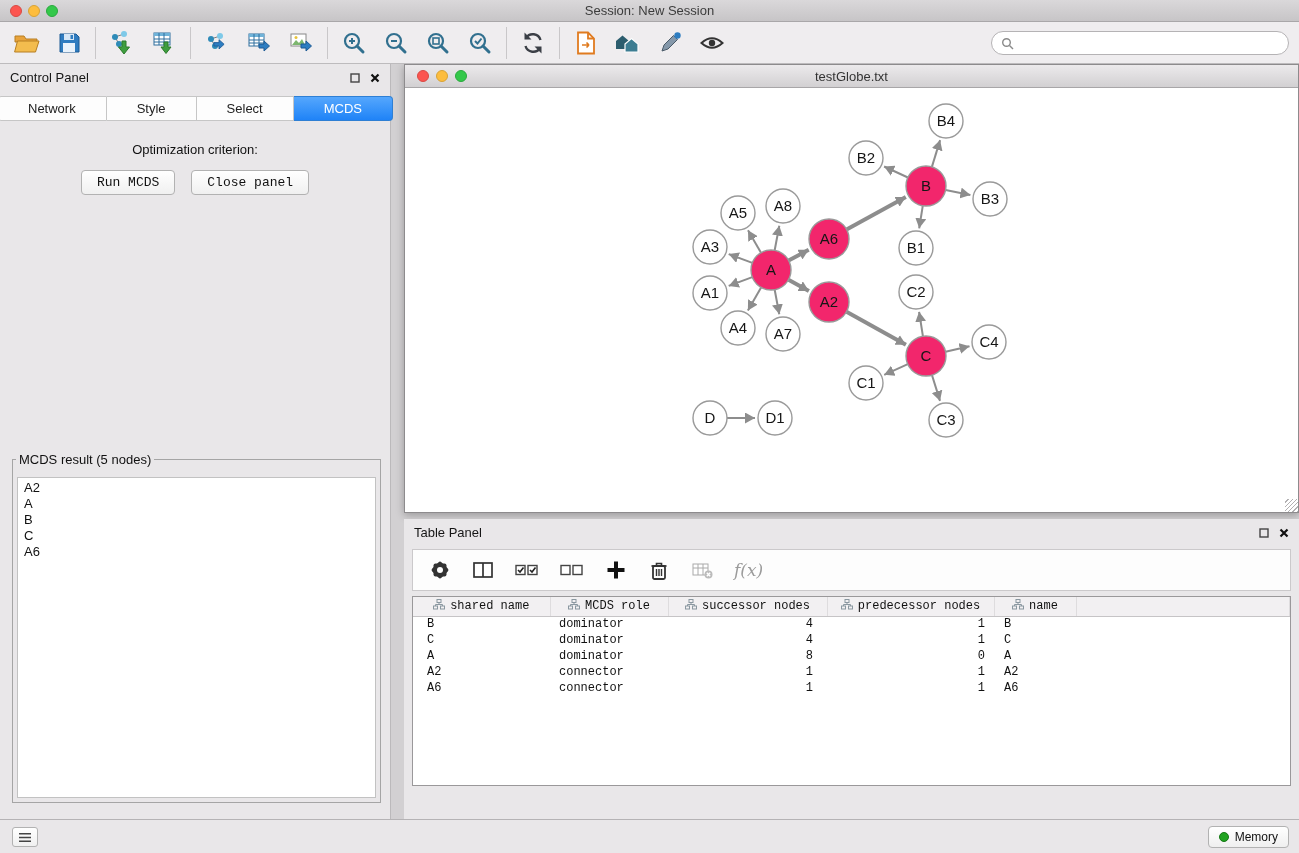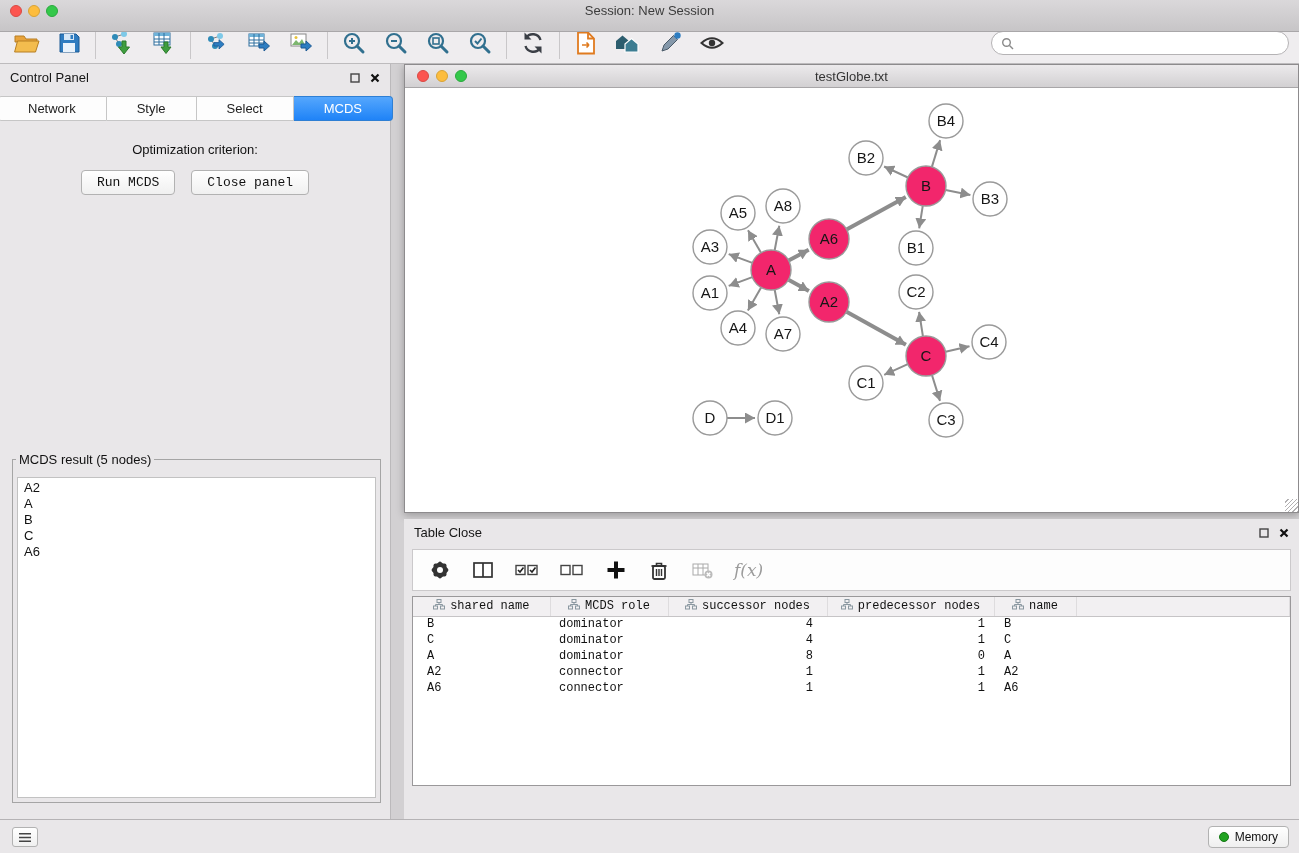--- a/index.html
+++ b/index.html
@@ -1,20 +1,20 @@
 <!DOCTYPE html>
 <html><head>
 <meta charset="utf-8">
 <style>
   * { margin:0; padding:0; box-sizing:border-box; }
   html,body { width:1299px; height:853px; }
   body { font-family:"Liberation Sans", sans-serif; background:#d2d0d2; position:relative; overflow:hidden; }
 
   
-  .titlebar { position:absolute; left:0; top:0; width:100%; height:32px;
+  .titlebar { position:absolute; left:0; top:0; width:100%; height:22px;
     background:linear-gradient(#dad8da,#c7c5c7); border-bottom:1px solid #a9a7a9; z-index:10; }
   .titlebar .title { position:absolute; left:0; right:0; top:0; height:22px; line-height:22px;
     text-align:center; font-size:13px; color:#3c3c3c; }
   .tl { position:absolute; top:5px; width:12px; height:12px; border-radius:50%; }
   .tl.red    { left:10px; background:#fc5550; border:1px solid #d94a44; }
   .tl.yellow { left:28px; background:#fdbd3e; border:1px solid #d8a336; }
   .tl.green  { left:46px; background:#34c84a; border:1px solid #2aa93e; }
 
   
   .toolbar { position:absolute; left:0; top:22px; width:100%; height:42px; background:#efedef;
@@ -410,21 +410,21 @@
           <circle cx="370" cy="330" r="17" fill="#ffffff" stroke="#9a9a9a" stroke-width="1.4"></circle>
           <text x="370" y="335" text-anchor="middle" font-size="15" font-family="&quot;Liberation Sans&quot;, sans-serif" fill="#161616">D1</text>
         </g>
       </svg>
   </div>
   <div class="resize-grip"></div>
 </div>
 
 <div class="table-panel">
   <div class="panel-header">
-    <span>Table Close</span>
+    <span>Table Panel</span>
     <span class="ph-icons">
       <span class="ph-ico">
           <svg width="10" height="10">
             <rect x="1" y="1" width="8" height="8" fill="none" stroke="#444" stroke-width="1.4"></rect>
           </svg>
         </span>
       <span class="ph-ico">
           <svg width="10" height="10">
             <path d="M1.5 1.5 L8.5 8.5 M8.5 1.5 L1.5 8.5" stroke="#111" stroke-width="2.2"></path>
           </svg>

